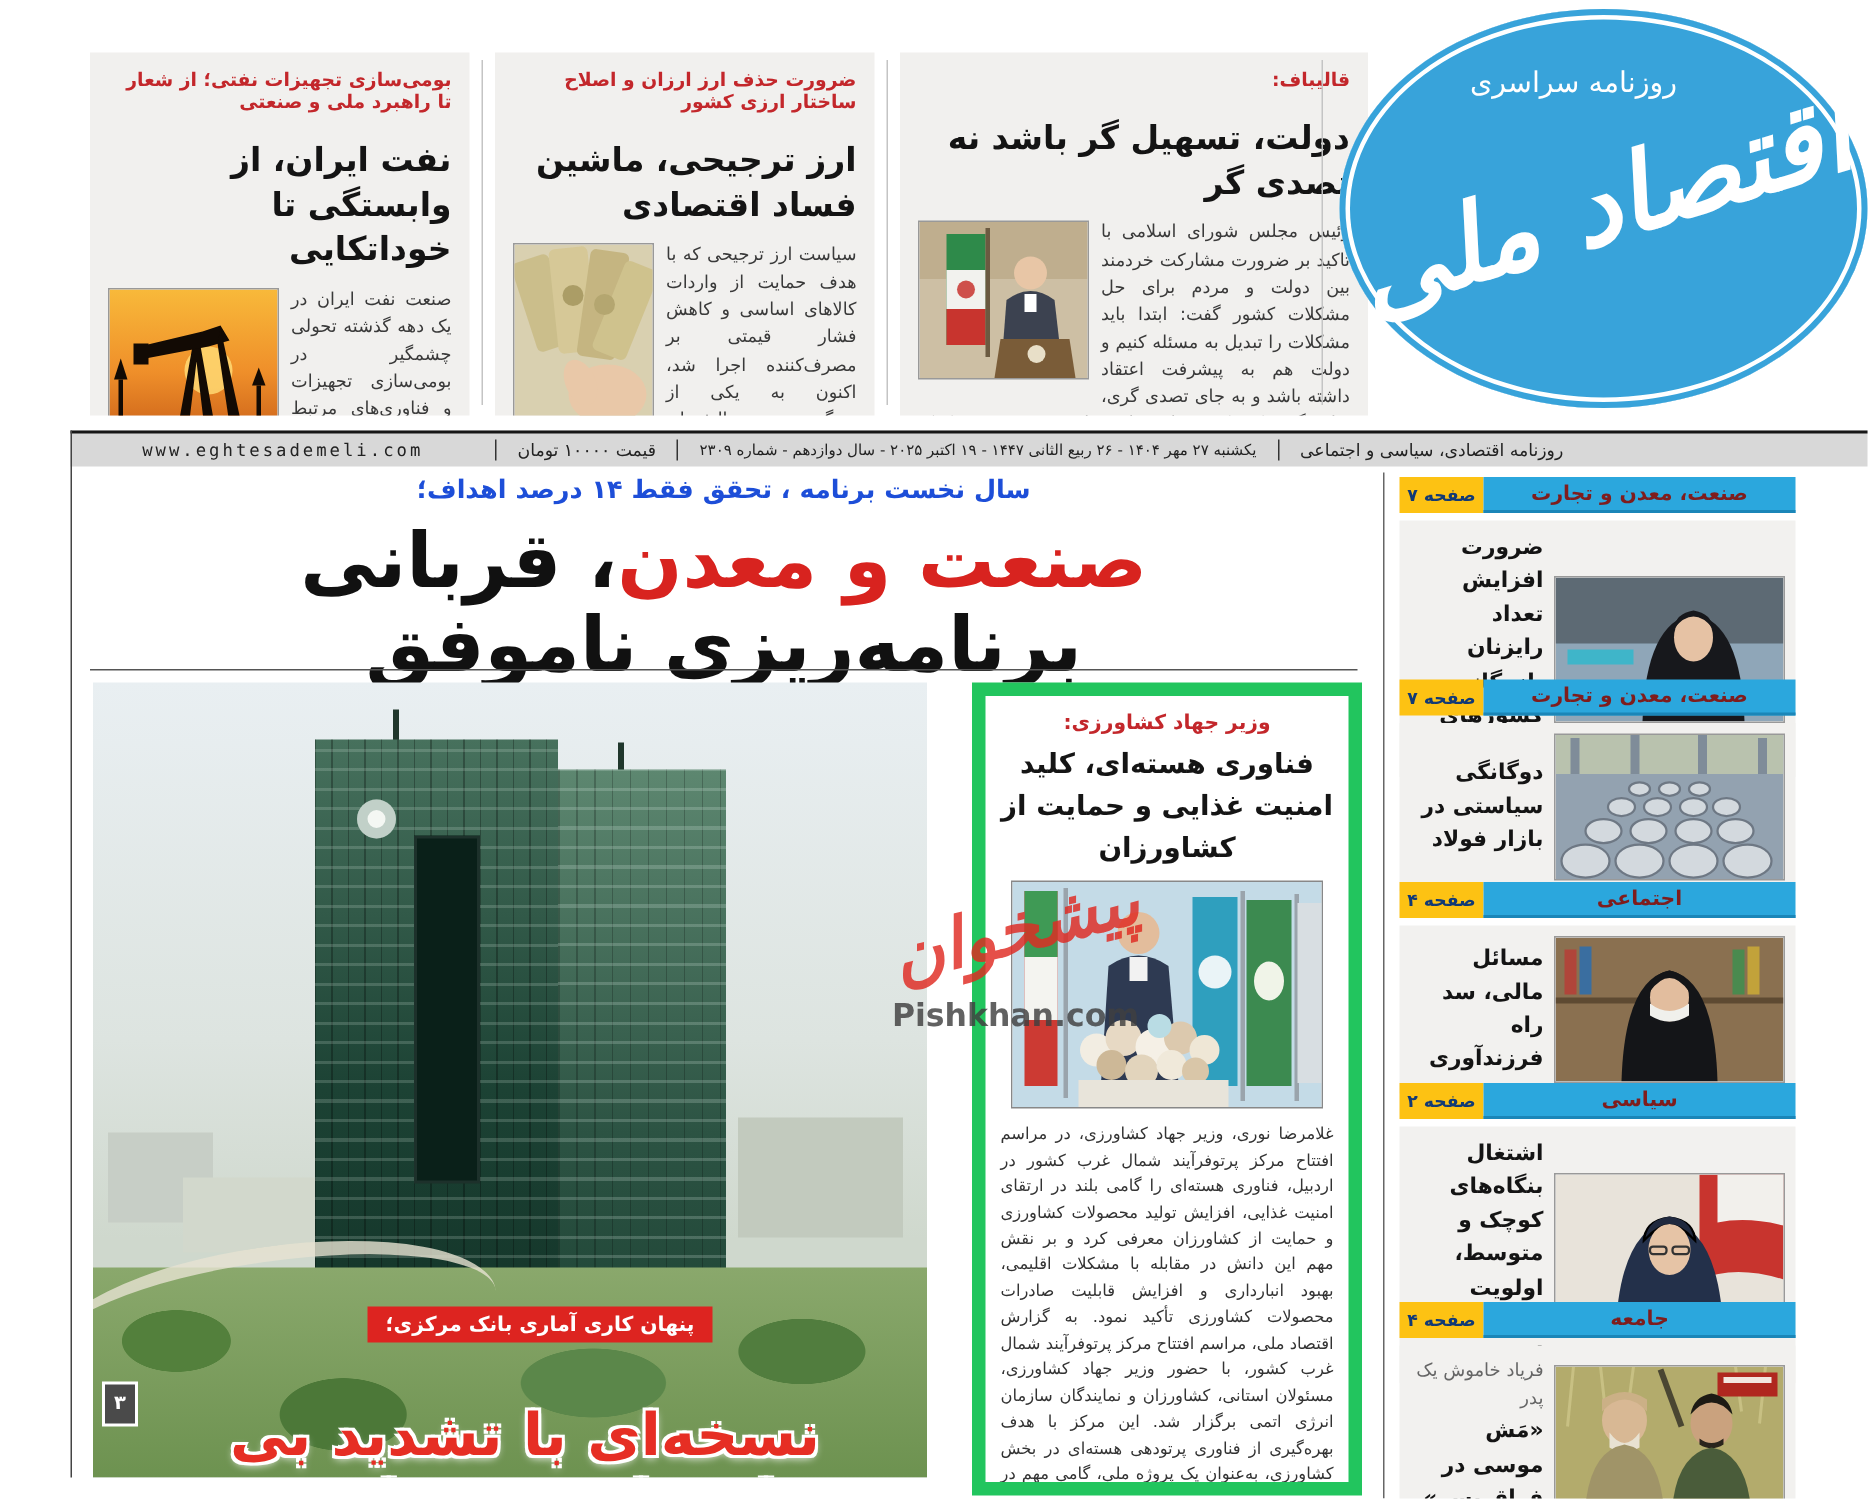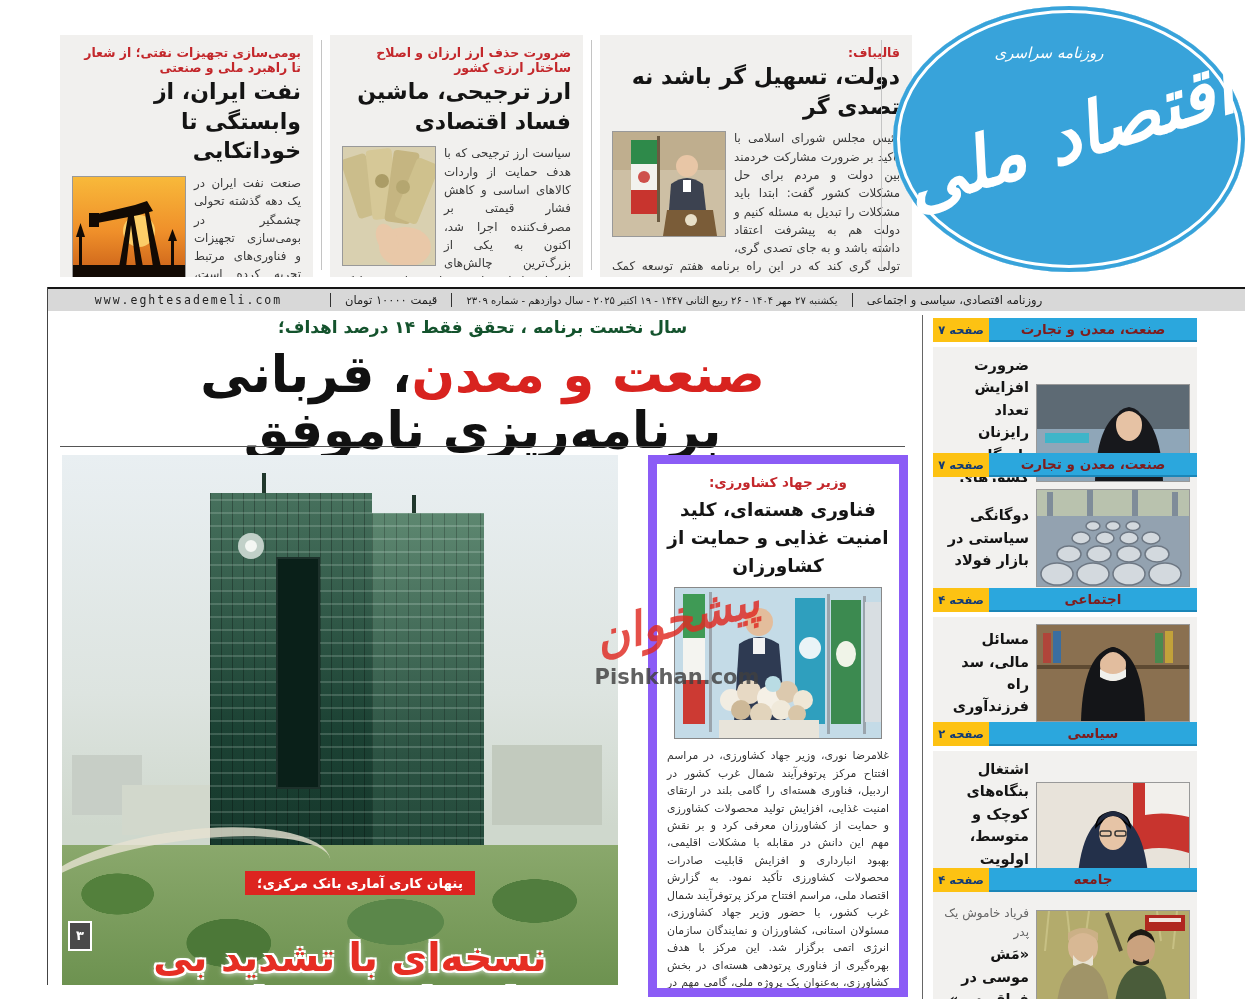--- a/index.html
+++ b/index.html
@@ -1,48 +1,48 @@
 <!DOCTYPE html>
 <html lang="fa"><head>
 <meta charset="utf-8">
 <style>
   html,body{margin:0;padding:0;width:1250px;height:999px;background:#fff;overflow:hidden;
     font-family:"DejaVu Sans","Liberation Sans",sans-serif;}
   #page{position:relative;width:1250px;height:999px;background:#fff;}
 
   
   .topbox{position:absolute;top:35px;height:242px;background:#f1f0ee;padding:10px 12px;box-sizing:border-box;direction:rtl;overflow:hidden;}
-  .topbox .kicker{color:#c3272b;font-size:12.5px;font-weight:bold;text-align:right;margin-bottom:2px;}
+  .topbox .kicker{color:#c3272b;font-size:12.5px;font-weight:bold;text-align:right;margin-bottom:18px;}
   .topbox .hl{color:#141414;font-size:22px;font-weight:bold;line-height:1.35;text-align:right;margin-bottom:8px;}
   .topbox .body{font-size:11.8px;line-height:1.55;color:#3a3a3a;text-align:justify;}
   .topbox .body .ph{float:left;margin:2px 8px 4px 0;border:1px solid #999;}
   .vsep{position:absolute;top:40px;height:230px;width:1px;background:#c4c4c4;}
 
   
   #logo{position:absolute;left:893px;top:6px;width:352px;height:266px;background:#38a3da;border-radius:50%;
     box-shadow:inset 0 0 0 4px #38a3da, inset 0 0 0 7px #ffffff;}
-  #logo .sub{position:absolute;top:38px;left:0;right:40px;text-align:center;color:#fff;font-size:15px;font-style:italic;direction:rtl;}
+  #logo .sub{position:absolute;top:38px;left:0;right:40px;text-align:center;color:#fff;font-size:19px;direction:rtl;}
   #logo .ttl{position:absolute;top:88px;left:0;right:0;text-align:center;color:#fff;font-size:72px;font-weight:bold;font-style:italic;
     transform:rotate(-17deg);direction:rtl;letter-spacing:2px;}
 
   
   #infobar{position:absolute;left:47px;top:287px;width:1198px;height:22px;background:#d8d8d8;border-top:2px solid #161616;
     display:flex;align-items:center;font-size:11.5px;color:#222;}
   #infobar .seg{padding:0 14px;white-space:nowrap;}
   #infobar .sep{width:1px;height:14px;background:#333;}
   #infobar .web{font-family:"DejaVu Sans Mono","Liberation Mono",monospace;letter-spacing:2px;width:255px;text-align:center;}
 
   
   .leftedge{position:absolute;left:47px;top:287px;width:1px;height:698px;background:#444;}
   .maindiv{position:absolute;left:922px;top:315px;width:1px;height:684px;background:#666;}
   .leadrule{position:absolute;left:60px;top:446px;width:845px;height:1px;background:#555;}
 
   
   #lead{position:absolute;left:60px;top:317px;width:845px;direction:rtl;text-align:center;}
-  #lead .kicker{font-size:17px;font-weight:bold;color:#14532d;margin-bottom:10px;}
+  #lead .kicker{font-size:17px;font-weight:bold;color:#1d4ed8;margin-bottom:10px;}
   #lead .hl{font-size:51px;font-weight:bold;line-height:1.1;letter-spacing:-1px;color:#111;}
   #lead .hl .red{color:#d8231f;}
   #lead .pageref{position:absolute;left:2px;bottom:-24px;color:#c3272b;font-size:12px;font-weight:bold;}
 
   
   #mainphoto{position:absolute;left:62px;top:455px;width:556px;height:530px;overflow:hidden;
     background:linear-gradient(180deg,#e9eff2 0%,#dde4e0 45%,#cfd8cd 70%);}
   .cityblock{position:absolute;background:#c7cec6;}
   #tower-left{position:absolute;left:148px;top:38px;width:162px;height:424px;
     background-image:
@@ -70,21 +70,21 @@
   #photo-kicker{position:absolute;left:183px;top:416px;background:#dd2420;color:#fff;font-size:13.5px;font-weight:bold;
     padding:4px 12px;direction:rtl;}
   #photo-hl{position:absolute;left:26px;top:480px;width:524px;text-align:center;direction:rtl;
     color:#e62e24;font-size:39px;font-weight:bold;letter-spacing:-1px;
     text-shadow:-2px -2px 0 #fff,2px -2px 0 #fff,-2px 2px 0 #fff,2px 2px 0 #fff,0 2px 6px #fff;}
   #photo-badge{position:absolute;left:8px;top:468px;width:20px;height:26px;background:#4a4a4a;color:#fff;
     font-size:13px;font-weight:bold;text-align:center;line-height:26px;box-shadow:0 0 0 2px #fff;}
 
   
   #center{position:absolute;left:648px;top:455px;width:260px;height:542px;box-sizing:border-box;
-    border:9px solid #8b5cf6;background:#fff;padding:8px 10px;direction:rtl;overflow:hidden;}
+    border:9px solid #22c55e;background:#fff;padding:8px 10px;direction:rtl;overflow:hidden;}
   #center .kicker{color:#c3272b;font-size:13.5px;font-weight:bold;text-align:center;margin:2px 0 6px;}
   #center .hl{color:#151515;font-size:18.5px;font-weight:bold;line-height:1.5;text-align:center;margin-bottom:8px;}
   #center .ph{display:block;margin:0 auto 8px;border:1px solid #888;}
   #center .body{font-size:10.9px;line-height:1.6;color:#333;text-align:justify;}
 
   
   .sb-card{position:absolute;left:933px;width:264px;}
   .sb-head{display:flex;height:24px;direction:ltr;}
   .sb-badge{width:56px;background:#fdc213;color:#123a75;font-size:11.5px;font-weight:bold;
     display:flex;align-items:center;justify-content:center;}

